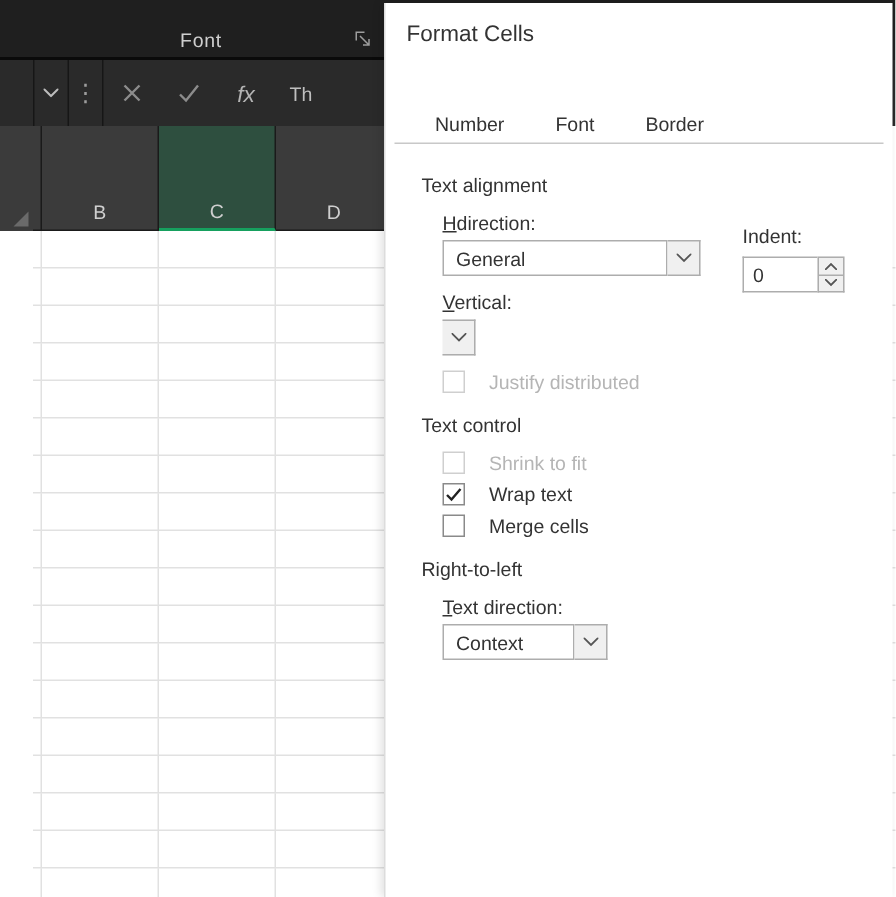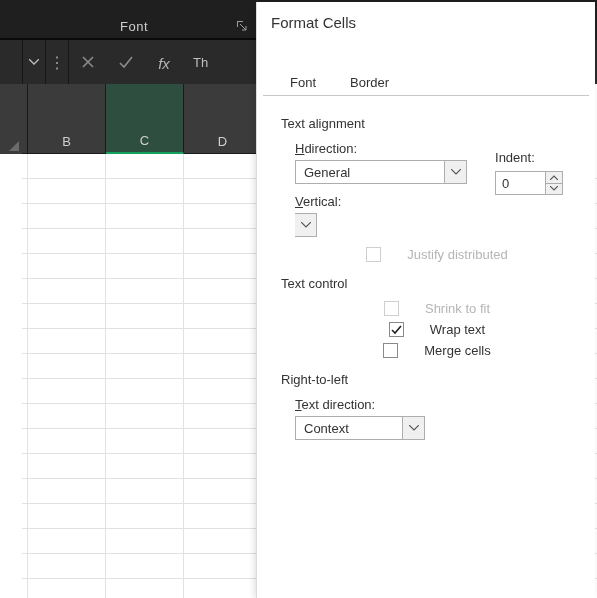--- a/index.html
+++ b/index.html
@@ -314,23 +314,22 @@
     border:1px solid #adadad;
     background:#f0f0f0;
     display:flex; align-items:center; justify-content:center;
   }
   .spin-down{ border-top:none; }
   .spin-up svg,.spin-down svg{display:block}
 
   .check-row{
     display:flex; align-items:center;
     margin:6px 0 6px 14px;
-    gap:26px;
+    gap:16px;
     font-size:13px;
-    justify-content:center;
   }
   .chk{
     width:15px; height:15px;
     border:1px solid #8a8a8a;
     background:#fff;
     display:flex; align-items:center; justify-content:center;
     box-sizing:border-box;
   }
   .chk.checked::after{
     content:"";
@@ -563,20 +562,21 @@
   </div>
 
 </div>
 
 <div class="dialog">
   <div class="dlg-titlebar">Format Cells</div>
 
   <div class="tabbar">
     <div class="tabbar-line"></div>
     <div class="tabs">
+      <div class="tab">Number</div>
       <div class="tab">Font</div>
       <div class="tab">Border</div>
     </div>
   </div>
 
   <div class="form">
 
     <div class="section-title">Text alignment</div>
 
     <div class="field-label"><span class="ul">H</span><span>direction:</span></div>
@@ -621,21 +621,21 @@
 
     <div class="check-row">
       <div class="chk"></div>
       <span class="lbl"><span class="ul">M</span><span>erge cells</span></span>
     </div>
 
     <div class="section-title" style="margin-top:14px">Right-to-left</div>
 
     <div class="field-label"><span class="ul">T</span><span>ext direction:</span></div>
     <div class="combo">
-      <div class="combo-box" style="width:108px">Context</div>
+      <div class="combo-box" style="width:88px">Context</div>
       <div class="combo-btn">
           <svg width="10" height="6" viewBox="0 0 10 6">
             <path d="M0 0l5 5 5-5" stroke="#555" stroke-width="1.2" fill="none"></path>
           </svg>
         </div>
     </div>
 
   </div>
 
   <div class="indent-block">

